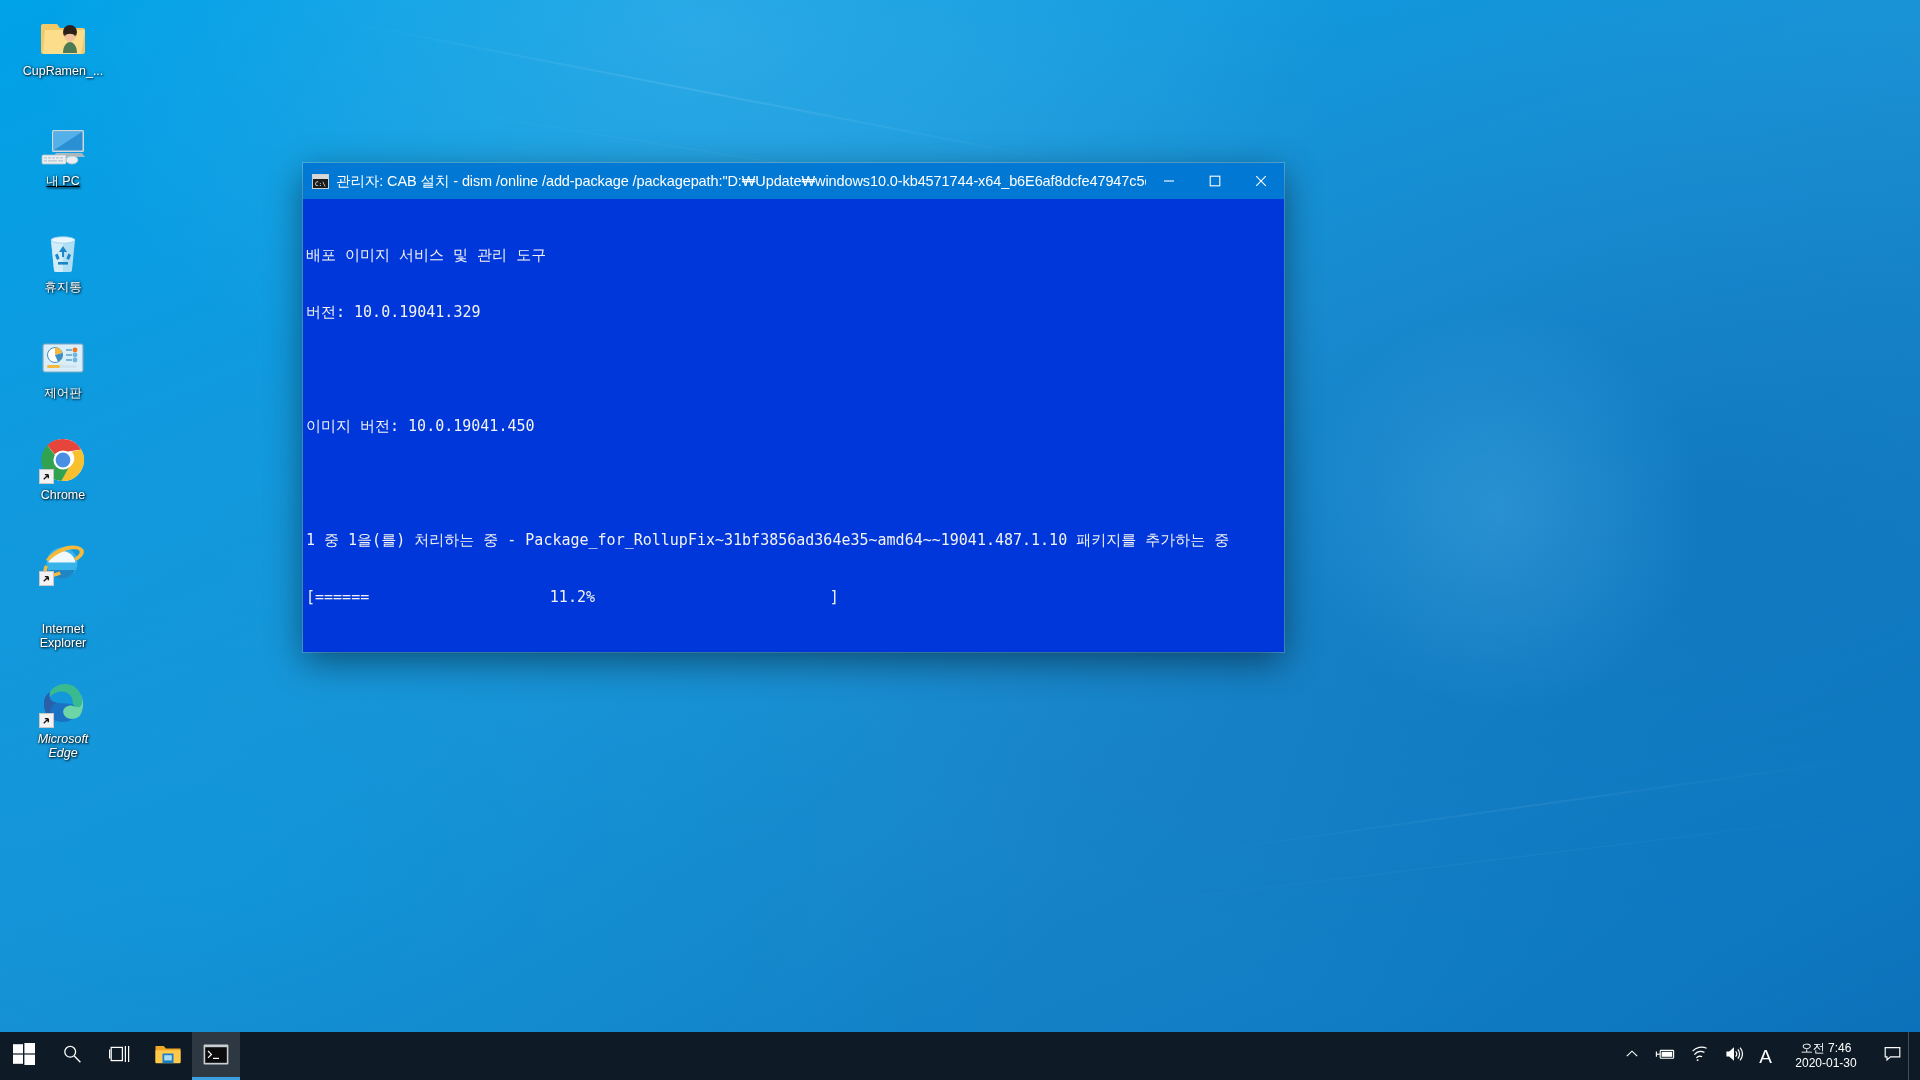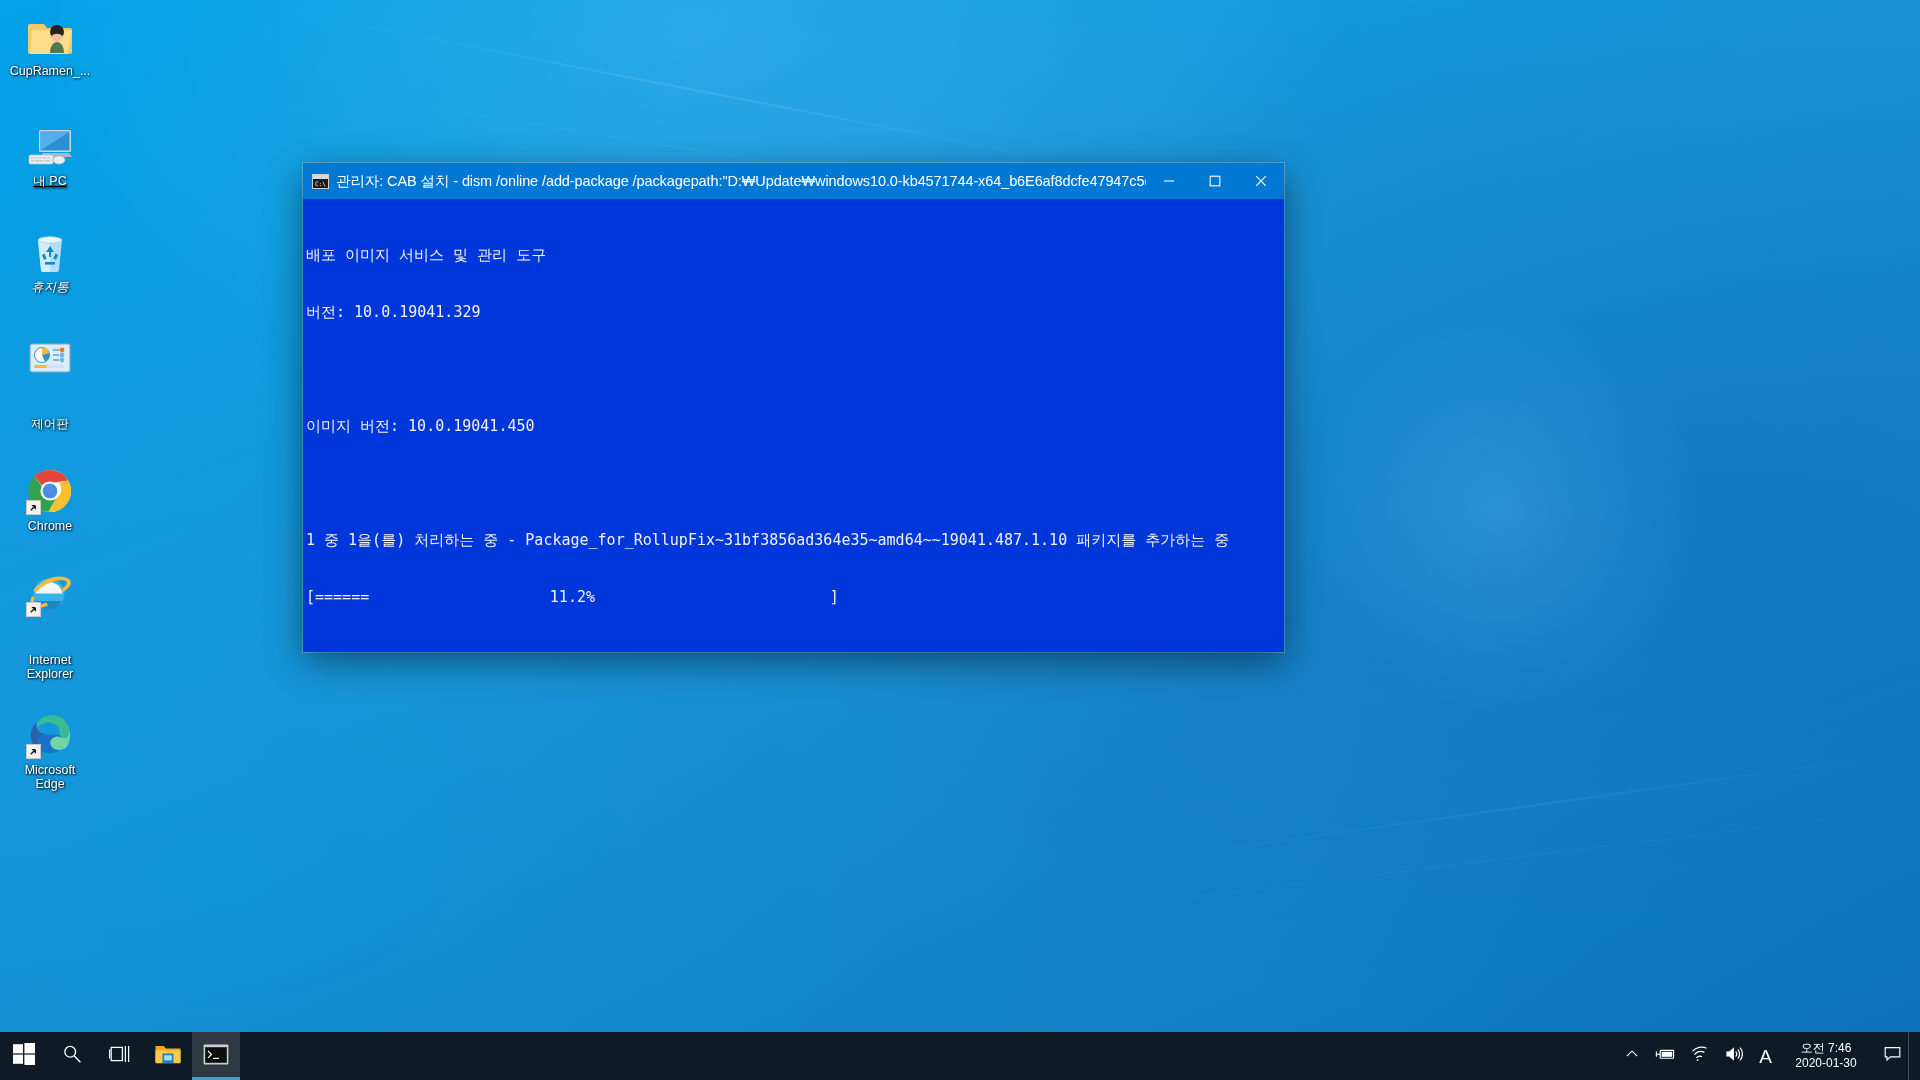--- a/index.html
+++ b/index.html
@@ -23,21 +23,21 @@
     pointer-events:none;
   }
   #ray1 { left:320px; top:90px;  width:760px; height:2px; transform:rotate(11deg); }
   #ray2 { left:380px; top:150px; width:640px; height:1px; transform:rotate(9deg);  opacity:.55;}
   #ray3 { left:1180px; top:805px; width:700px; height:2px; transform:rotate(-8deg); opacity:.6;}
   #ray4 { left:1060px; top:860px; width:860px; height:1px; transform:rotate(-7deg); opacity:.45;}
   #glow1 { position:absolute; left:1290px; top:300px; width:420px; height:420px; border-radius:50%;
            background:radial-gradient(circle, rgba(120,215,255,0.22) 0%, rgba(120,215,255,0) 68%); }
 
   
-  #desktop-icons { position:absolute; left:2px; top:0; width:96px; }
+  #desktop-icons { position:absolute; left:15px; top:0; width:96px; }
   .desk-icon {
     width:78px; margin:0 auto; padding:4px 0 2px;
     display:flex; flex-direction:column; align-items:center;
     text-align:center;
   }
   .desk-icon .glyph { width:48px; height:48px; position:relative; }
   .desk-icon .label {
     margin-top:4px; color:#ffffff; font-size:12.5px; line-height:14px;
     text-shadow:1px 1px 2px rgba(0,0,0,.85), 0 0 3px rgba(0,0,0,.7);
     word-break:keep-all;
@@ -160,38 +160,38 @@
             <rect x="5" y="38" width="3" height="1.6"></rect>
               <rect x="9" y="38" width="9" height="1.6"></rect>
             <rect x="19" y="38" width="5" height="1.6"></rect>
           </g>
           <ellipse cx="33" cy="38" rx="6" ry="4" fill="#e8eef2" stroke="#b6c2c9" stroke-width="0.8"></ellipse>
         </svg>
       </div>
       <div class="label">내 PC</div>
     </div>
 
-    <div class="desk-icon" style="margin-top:34px;font-style:italic;">
+    <div class="desk-icon" style="margin-top:34px;">
       <div class="glyph">
         <svg viewBox="0 0 48 48" width="48" height="48">
           <path d="M12 12 h24 l-3 30 a2 2 0 0 1 -2 2 H17 a2 2 0 0 1 -2 -2 z" fill="#bfe4f5" opacity=".92"></path>
           <path d="M12 12 h12 v32 h-7 a2 2 0 0 1 -2 -2 z" fill="#d8f0fa" opacity=".85"></path>
           <ellipse cx="24" cy="12" rx="12" ry="3.2" fill="#e8f7ff" stroke="#9fd0e8" stroke-width="0.9"></ellipse>
           <g fill="#1a86c8">
             <path d="M24 18 l4 6 h-3 v5 h-2 v-5 h-3 z"></path>
             <path d="M18 32 l-2-5 2.6-1.4 2 5z"></path>
             <path d="M30 32 l2-5 -2.6-1.4 -2 5z"></path>
             <path d="M19 34 h10 v2.6 h-10z"></path>
           </g>
         </svg>
       </div>
       <div class="label">휴지통</div>
     </div>
 
-    <div class="desk-icon" style="margin-top:34px;gap:31px;">
+    <div class="desk-icon" style="margin-top:34px;">
       <div class="glyph">
         <svg viewBox="0 0 48 48" width="48" height="48">
           <rect x="4" y="10" width="40" height="28" rx="2" fill="#d9eef8" stroke="#7fa8c0" stroke-width="1.2"></rect>
           <circle cx="16" cy="21" r="7.5" fill="#ffffff" stroke="#3b8fc4" stroke-width="1"></circle>
           <path d="M16 21 L16 13.5 A7.5 7.5 0 0 1 23.2 19 z" fill="#f6b93b"></path>
           <path d="M16 21 L23.2 19 A7.5 7.5 0 0 1 19 27.8 z" fill="#3b8fc4"></path>
           <g stroke="#3b8fc4" stroke-width="1.2" fill="none">
             <path d="M27 16 h6"></path>
               <path d="M27 21 h6"></path>
               <path d="M27 26 h6"></path>
@@ -252,21 +252,21 @@
           <path d="M11 12 C14.6 6.5 21 3.5 27.6 4.1 C37 5 43 12.6 43 21.6 c0 3.2 -1.4 5.6 -4.2 5.6 c-3 0-5-2.2 -5-5 0-6.6 -5.2-10.8 -11.2-10.8 c-4.6 0 -8.6 2 -11.6 5.1z" fill="#3aba8f"></path>
           <path d="M38.8 27.2 c2.8 0 4.2-2.4 4.2-5.6 0-3 -0.7-5.9 -1.9-8.4 c1.9 3.2 3 7 3 11 c0 4.1 -1.2 8 -3.1 11.2 c-1.6 2 -5.2 3.6 -8.4 3.6 -4.8 0 -8.4-3.2 -8.4-7.4 0-3.8 3.6-6.2 8-6.2 z" fill="#6ed6a6"></path>
           <path d="M5 24 c0-5.5 2.5-9.8 6-12 -1.4 2.2 -1.2 6 1.5 8.4 1.1 1 2.7 1.7 4.6 2.1 -3.6 2 -5.8 5.4 -5.8 9.6 0 4.4 2.4 8.4 6.6 10.6 C10.2 40.3 5 32.8 5 24z" fill="#2b5fa8"></path>
         </svg>
         <span class="shortcut-arrow">
           <svg viewBox="0 0 12 12">
               <path d="M3 9 L8 4 M8 4 H4.2 M8 4 V7.8" stroke="#1b1b1b" stroke-width="1.5" fill="none"></path>
             </svg>
         </span>
       </div>
-      <div class="label" style="white-space:pre-line;">Microsoft
+      <div class="label" style="white-space:pre-line;font-style:italic;">Microsoft
 Edge</div>
     </div>
 
   </div>
 
   <div id="console-window">
 
     <div id="titlebar">
       <span id="titlebar-icon">
         <span class="bar"></span>

